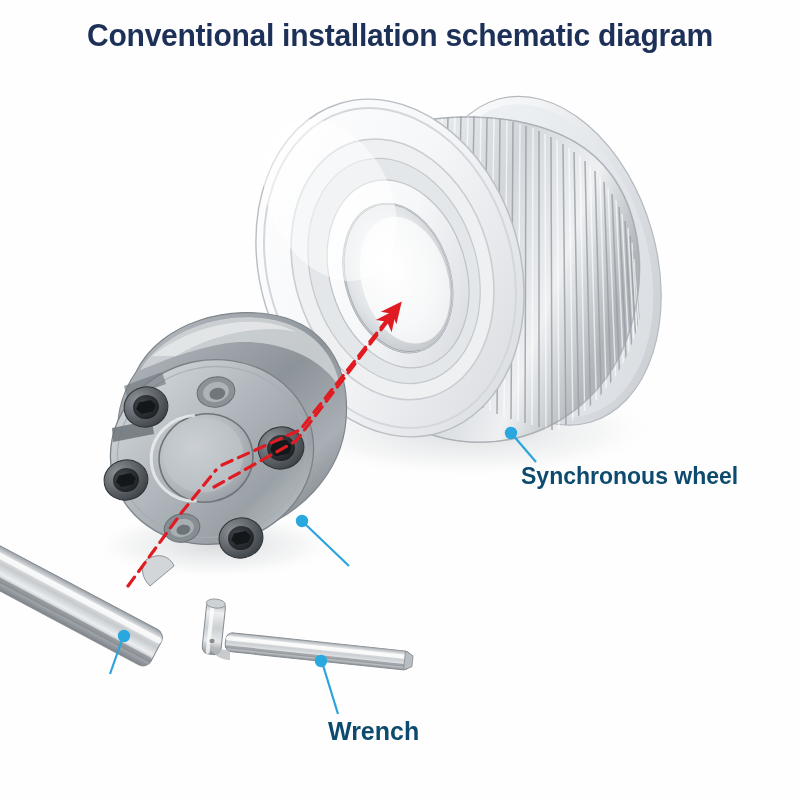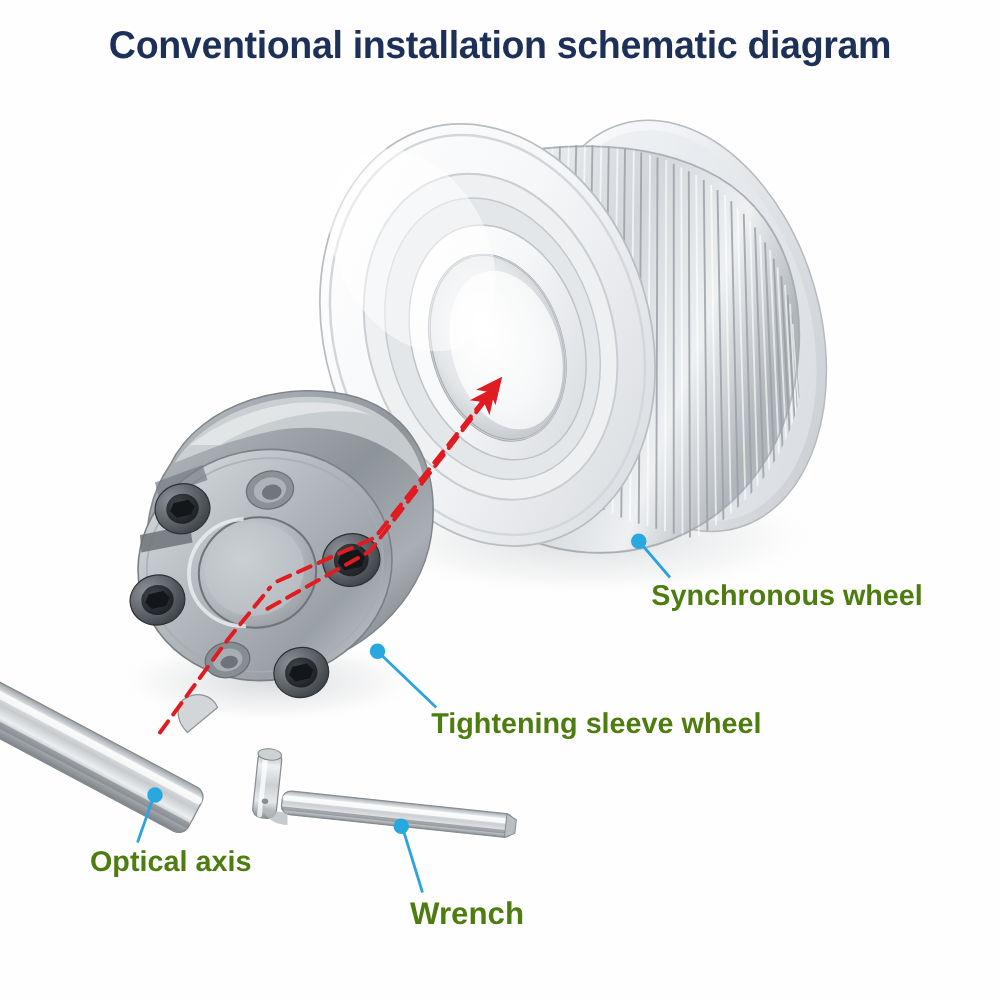--- a/index.html
+++ b/index.html
@@ -37,21 +37,21 @@
     color: #1d3057;
     font-family: "Liberation Sans", sans-serif;
     transform: scaleX(0.97);
     white-space: nowrap;
   }
 
   
   .callout {
     position: absolute;
     font-weight: bold;
-    color: #4d7c0f;
+    color: #0c4a6e;
     white-space: nowrap;
     font-family: "Liberation Sans", sans-serif;
   }
   .callout.lbl-sync       { left: 521px; top: 463px; font-size: 23px; }
   .callout.lbl-sleeve     { left: 345px; top: 565px; font-size: 23px; }
   .callout.lbl-optical    { left: 72px;  top: 676px; font-size: 23px; }
   .callout.lbl-wrench     { left: 328px; top: 717px; font-size: 25px; }
 
   
   svg.art {
@@ -384,17 +384,15 @@
       <g>
         <line x1="322" y1="662" x2="338" y2="714" stroke="#2ba3dd" stroke-width="2.2"></line>
         <circle cx="321" cy="661" r="6.2" fill="#29a8e0"></circle>
       </g>
     </g>
   </svg>
 
   <div class="title">Conventional installation schematic diagram</div>
 
   <div class="callout lbl-sync">Synchronous wheel</div>
-  <div class="callout lbl-sleeve">Tightening sleeve wheel</div>
-  <div class="callout lbl-optical">Optical axis</div>
   <div class="callout lbl-wrench">Wrench</div>
 
 </div>
 
 </body></html>

